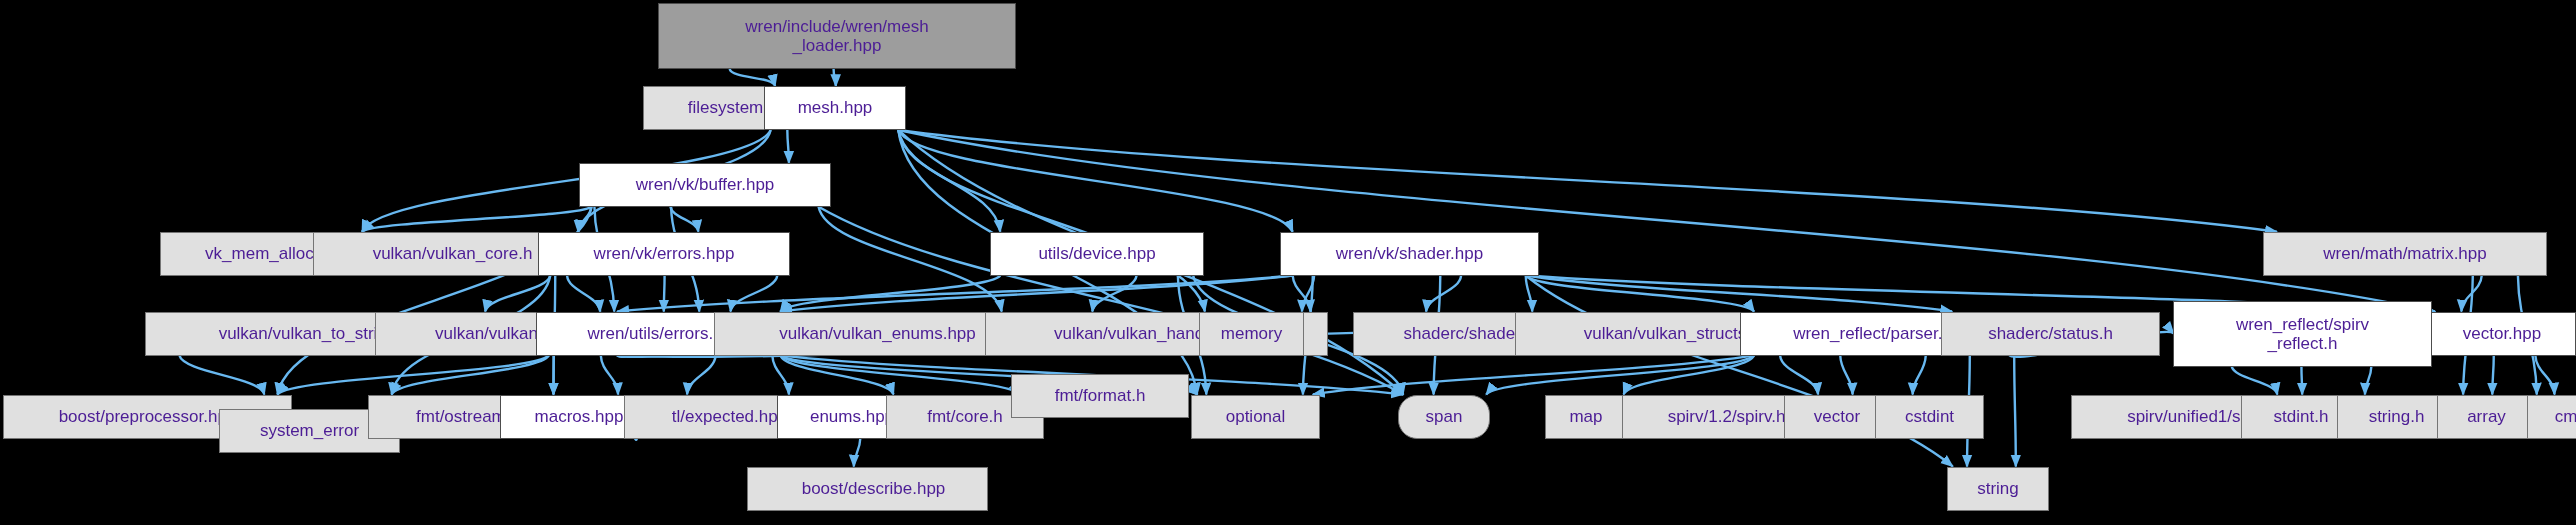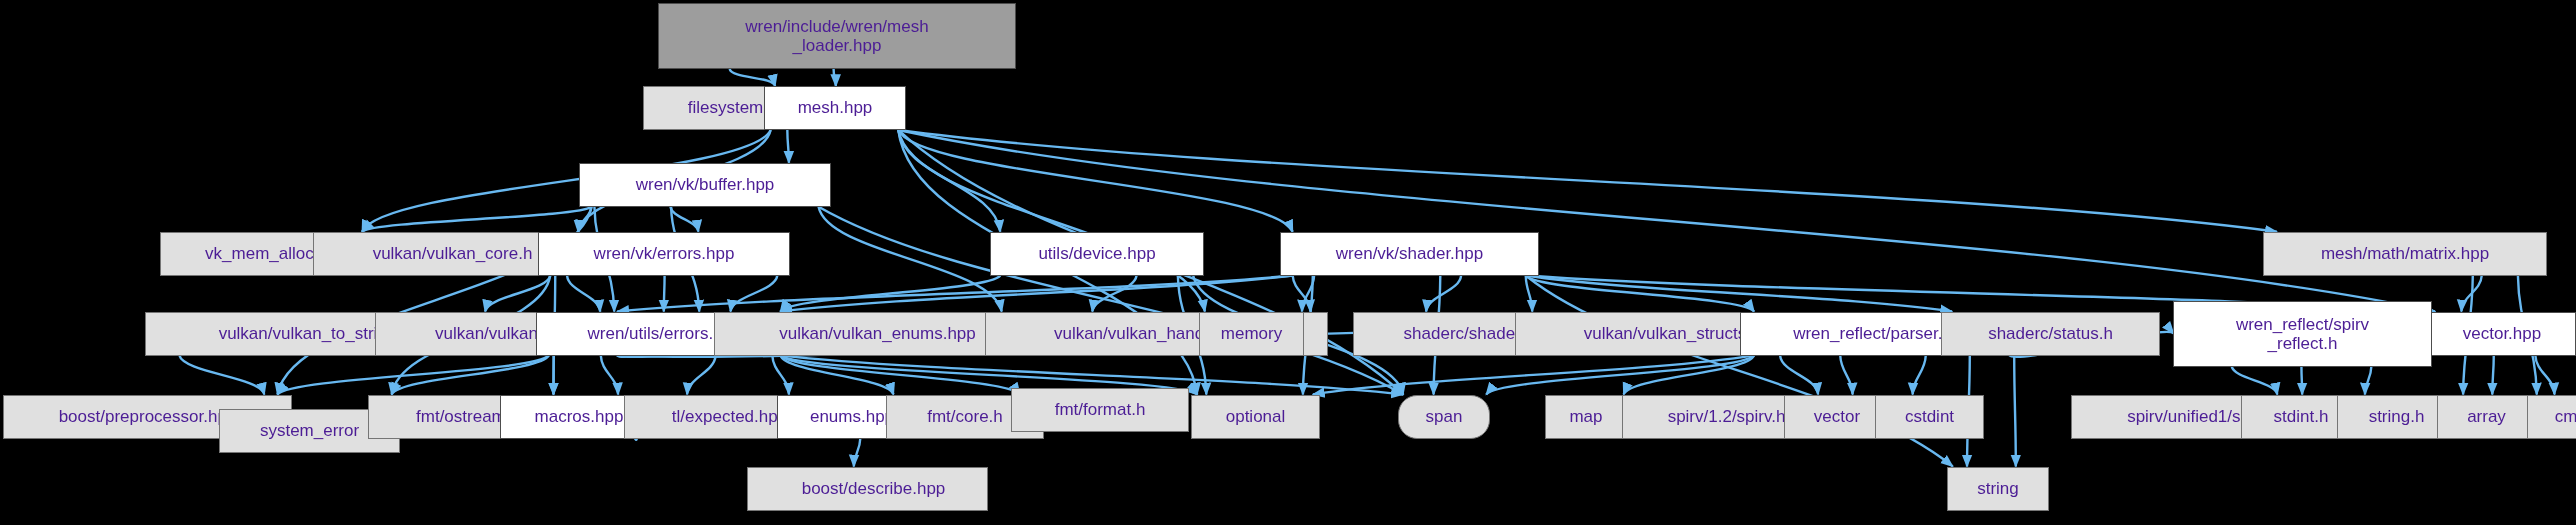--- a/index.html
+++ b/index.html
@@ -110,42 +110,42 @@
 <div class="node root" style="left: 658px; top: 3px; width: 358px; height: 66px; font-size: 17px;">wren/include/wren/mesh
 _loader.hpp</div>
     <div class="node" style="left: 643px; top: 86px; width: 165px; height: 44px;">filesystem</div>
     <div class="node hdr" style="left: 764px; top: 86px; width: 142px; height: 44px;">mesh.hpp</div>
     <div class="node hdr" style="left: 579px; top: 163px; width: 252px; height: 44px;">wren/vk/buffer.hpp</div>
     <div class="node" style="left: 160px; top: 232px; width: 213px; height: 44px;">vk_mem_alloc.h</div>
     <div class="node" style="left: 313px; top: 232px; width: 279px; height: 44px;">vulkan/vulkan_core.h</div>
     <div class="node hdr" style="left: 538px; top: 232px; width: 252px; height: 44px; text-align: right;">wren/vk/errors.hpp</div>
     <div class="node hdr" style="left: 990px; top: 232px; width: 214px; height: 44px;">utils/device.hpp</div>
     <div class="node hdr" style="left: 1280px; top: 232px; width: 259px; height: 44px;">wren/vk/shader.hpp</div>
-    <div class="node" style="left: 2263px; top: 232px; width: 284px; height: 44px;">mesh/math/matrix.hpp</div>
+    <div class="node" style="left: 2263px; top: 232px; width: 284px; height: 44px;">wren/math/matrix.hpp</div>
     <div class="node" style="left: 145px; top: 312px; width: 358px; height: 44px;">vulkan/vulkan_to_string.hpp</div>
     <div class="node" style="left: 375px; top: 312px; width: 256px; height: 44px;">vulkan/vulkan.hpp</div>
     <div class="node hdr" style="left: 536px; top: 312px; width: 257px; height: 44px;">wren/utils/errors.hpp</div>
     <div class="node" style="left: 714px; top: 312px; width: 327px; height: 44px;">vulkan/vulkan_enums.hpp</div>
     <div class="node" style="left: 985px; top: 312px; width: 343px; height: 44px;">vulkan/vulkan_handles.hpp</div>
     <div class="node" style="left: 1199px; top: 312px; width: 105px; height: 44px;">memory</div>
     <div class="node" style="left: 1353px; top: 312px; width: 241px; height: 44px;">shaderc/shaderc.h</div>
     <div class="node" style="left: 1515px; top: 312px; width: 333px; height: 44px;">vulkan/vulkan_structs.hpp</div>
     <div class="node hdr" style="left: 1740px; top: 312px; width: 284px; height: 44px;">wren_reflect/parser.hpp</div>
     <div class="node" style="left: 1941px; top: 312px; width: 219px; height: 44px;">shaderc/status.h</div>
     <div class="node hdr" style="left: 2428px; top: 312px; width: 148px; height: 44px;">vector.hpp</div>
     <div class="node hdr" style="left: 2173px; top: 301px; width: 259px; height: 66px; font-size: 17px;">wren_reflect/spirv
 _reflect.h</div>
     <div class="node" style="left: 3px; top: 395px; width: 289px; height: 44px;">boost/preprocessor.hpp</div>
     <div class="node" style="left: 219px; top: 409px; width: 181px; height: 44px;">system_error</div>
     <div class="node" style="left: 368px; top: 395px; width: 200px; height: 44px;">fmt/ostream.h</div>
     <div class="node hdr" style="left: 500px; top: 395px; width: 158px; height: 44px;">macros.hpp</div>
     <div class="node" style="left: 624px; top: 395px; width: 211px; height: 44px;">tl/expected.hpp</div>
     <div class="node hdr" style="left: 777px; top: 395px; width: 150px; height: 44px;">enums.hpp</div>
     <div class="node" style="left: 886px; top: 395px; width: 158px; height: 44px;">fmt/core.h</div>
-    <div class="node" style="left: 1011px; top: 388px; width: 178px; height: 44px;">fmt/format.h</div>
+    <div class="node" style="left: 1011px; top: 374px; width: 178px; height: 44px;">fmt/format.h</div>
     <div class="node" style="left: 1191px; top: 395px; width: 129px; height: 44px;">optional</div>
     <div class="node" style="left: 1398px; top: 395px; width: 92px; height: 44px; border-radius: 19px;">span</div>
     <div class="node" style="left: 1545px; top: 395px; width: 82px; height: 44px;">map</div>
     <div class="node" style="left: 1622px; top: 395px; width: 228px; height: 44px;">spirv/1.2/spirv.hpp</div>
     <div class="node" style="left: 1784px; top: 395px; width: 106px; height: 44px;">vector</div>
     <div class="node" style="left: 1875px; top: 395px; width: 109px; height: 44px;">cstdint</div>
     <div class="node" style="left: 2071px; top: 395px; width: 266px; height: 44px;">spirv/unified1/spirv.h</div>
     <div class="node" style="left: 2241px; top: 395px; width: 120px; height: 44px;">stdint.h</div>
     <div class="node" style="left: 2337px; top: 395px; width: 119px; height: 44px;">string.h</div>
     <div class="node" style="left: 2437px; top: 395px; width: 99px; height: 44px;">array</div>

